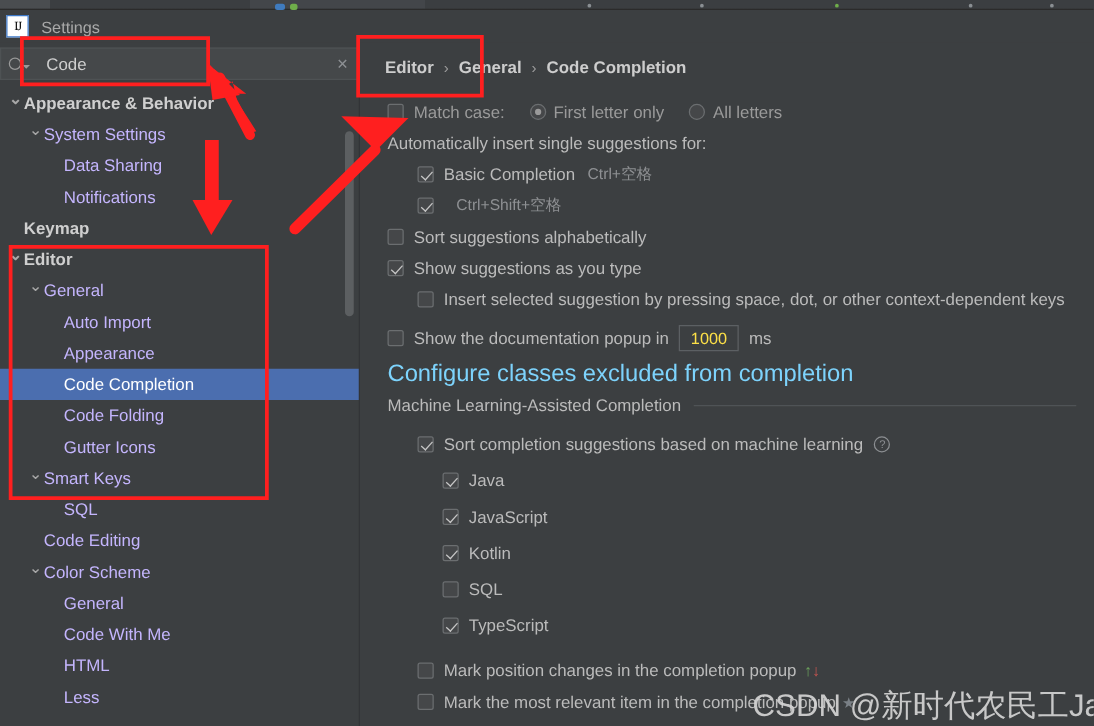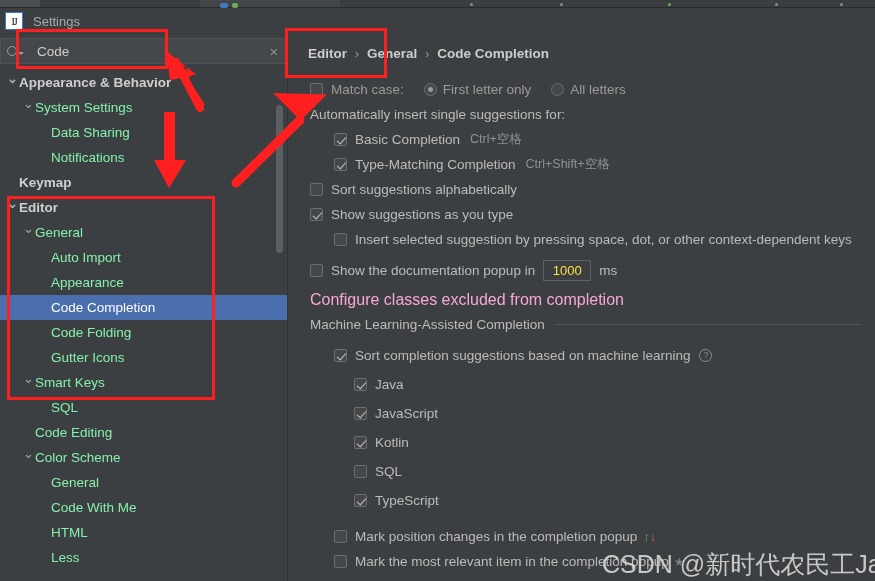--- a/index.html
+++ b/index.html
@@ -67,21 +67,21 @@
   .search-value{
     flex:1; font-size:13.5px; color:#cfcfcf; margin-left:8px;
   }
   .search-clear{
     width:26px; text-align:center; color:#8d9094; font-size:15px; cursor:pointer;
   }
 
   .tree{ position:absolute; left:0; top:36px; width:288px; bottom:0; }
   .tree-item{
     height:25px; display:flex; align-items:center; font-size:13.5px;
-    color:#86efac; position:relative; white-space:nowrap;
+    color:#c4b5fd; position:relative; white-space:nowrap;
   }
   .tree-item.bold{ font-weight:bold; color:#cfcfcf; }
   .tree-item.selected{ background:#4b6eaf; color:#ffffff; }
   .chev{
     width:13px; display:inline-block; text-align:center;
     color:#a8a8a8; font-size:9px; flex:0 0 13px;
   }
   .chev.open:before{ content:"\2304"; position:relative; top:-4px; font-size:13px;}
   .tree-label{ display:inline-block; }
 
@@ -131,21 +131,21 @@
     width:13px;height:13px;flex:0 0 13px; border-radius:50%;
     border:1px solid #6b6e70; background:#454749; margin-right:6px;
     position:relative;
   }
   .rb.checked:after{
     content:""; position:absolute; left:3px;top:3px;width:5px;height:5px;
     border-radius:50%; background:#9a9a9a;
   }
   .dim{ color:#9a9a9a; }
   .shortcut{ color:#8e9093; margin-left:10px; font-size:12.5px; }
-  .link{ color:#f9a8d4; font-size:16px; cursor:pointer; }
+  .link{ color:#7dd3fc; font-size:19px; cursor:pointer; }
   .sec-title{ font-size:13.5px; color:#bbbbbb; white-space:nowrap; }
   .sec-line{ flex:1; height:1px; background:#4f5356; margin-left:10px; margin-right:14px; }
   .numfield{
     width:48px; height:21px; border:1px solid #5c6063; background:#3c3f41;
     color:#fde047; font-size:13px; display:flex; align-items:center;
     justify-content:center; margin:0 8px;
   }
   .help-icon{
     width:13px;height:13px;border:1.2px solid #8c8f92;border-radius:50%;
     color:#8c8f92;font-size:9px;display:inline-flex;align-items:center;
@@ -313,21 +313,20 @@
       </div>
 
       <div class="row" style="margin-left:46px;">
         <span class="cb checked"></span>
         <span>Basic Completion</span>
         <span class="shortcut">Ctrl+空格</span>
       </div>
 
       <div class="row" style="margin-left:46px;">
         <span class="cb checked"></span>
-        <span>Type-Matching Completion</span>
         <span class="shortcut">Ctrl+Shift+空格</span>
       </div>
 
       <div class="row" style="margin-left:22px;">
         <span class="cb"></span>
         <span>Sort suggestions alphabetically</span>
       </div>
 
       <div class="row" style="margin-left:22px;">
         <span class="cb checked"></span>

